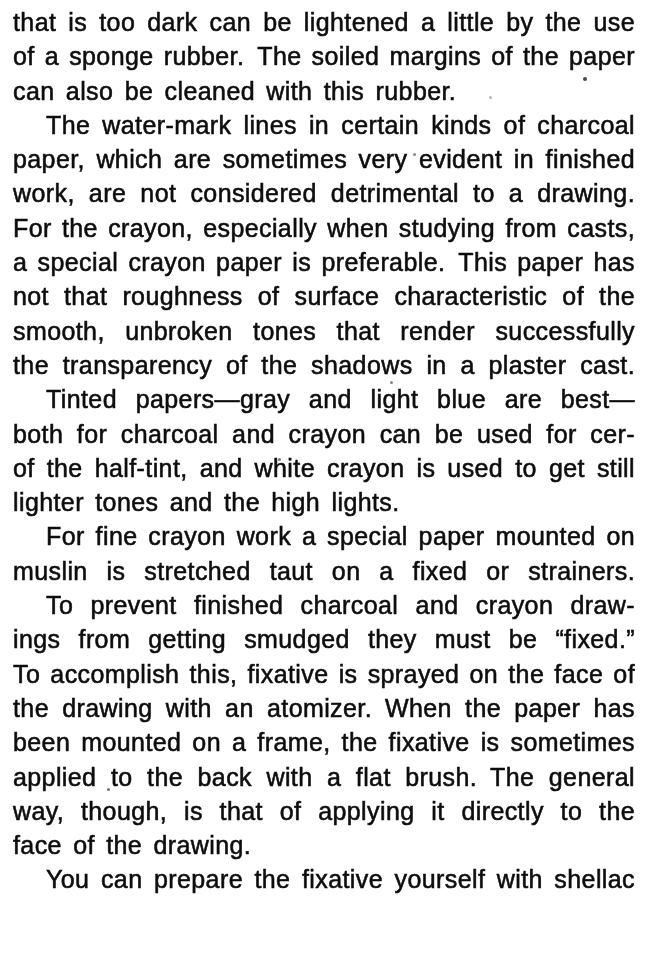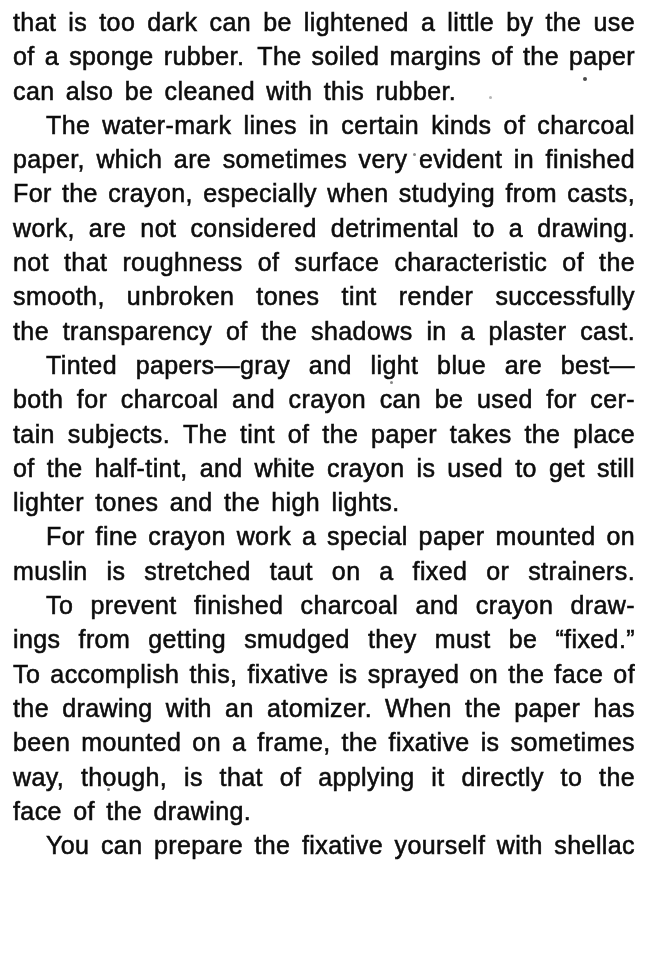--- a/index.html
+++ b/index.html
@@ -47,37 +47,38 @@
 </style>
 </head>
 <body style="--paper: #ffffff; --ink: #0d0d0d;">
 
 <div class="page">
     <div class="line">that is too dark can be lightened a little by the use</div>
     <div class="line">of a sponge rubber. The soiled margins of the paper</div>
     <div class="line end">can also be cleaned with this rubber.</div>
     <div class="line indent">The water-mark lines in certain kinds of charcoal</div>
     <div class="line">paper, which are sometimes very evident in finished</div>
+    <div class="line">work, are not considered detrimental to a drawing.</div>
     <div class="line">For the crayon, especially when studying from casts,</div>
-    <div class="line">work, are not considered detrimental to a drawing.</div>
+    <div class="line">a special crayon paper is preferable. This paper has</div>
     <div class="line">not that roughness of surface characteristic of the</div>
-    <div class="line">smooth, unbroken tones tint render successfully</div>
+    <div class="line">smooth, unbroken tones that render successfully</div>
     <div class="line">the transparency of the shadows in a plaster cast.</div>
     <div class="line indent">Tinted papers—gray and light blue are best—</div>
     <div class="line">both for charcoal and crayon can be used for cer-</div>
-    <div class="line">tain subjects. The tint of the paper takes the place</div>
     <div class="line">of the half-tint, and white crayon is used to get still</div>
     <div class="line end">lighter tones and the high lights.</div>
     <div class="line indent">For fine crayon work a special paper mounted on</div>
     <div class="line">muslin is stretched taut on a fixed or strainers.</div>
     <div class="line indent">To prevent finished charcoal and crayon draw-</div>
     <div class="line">ings from getting smudged they must be “fixed.”</div>
     <div class="line">To accomplish this, fixative is sprayed on the face of</div>
     <div class="line">the drawing with an atomizer. When the paper has</div>
     <div class="line">been mounted on a frame, the fixative is sometimes</div>
+    <div class="line">applied to the back with a flat brush. The general</div>
     <div class="line">way, though, is that of applying it directly to the</div>
     <div class="line end">face of the drawing.</div>
     <div class="line indent">You can prepare the fixative yourself with shellac</div>
   </div>
 
 <div class="artifact" style="left: 583px; top: 77px; width: 4px; height: 4px; opacity: 0.75;"></div>
 <div class="artifact" style="left: 489px; top: 96px; width: 3px; height: 3px; opacity: 0.3;"></div>
 <div class="artifact" style="left: 413px; top: 153px; width: 3px; height: 3px; opacity: 0.5;"></div>
 <div class="artifact" style="left: 390px; top: 381px; width: 3px; height: 3px; opacity: 0.5;"></div>
 <div class="artifact" style="left: 278px; top: 458px; width: 3px; height: 3px; opacity: 0.55;"></div>

